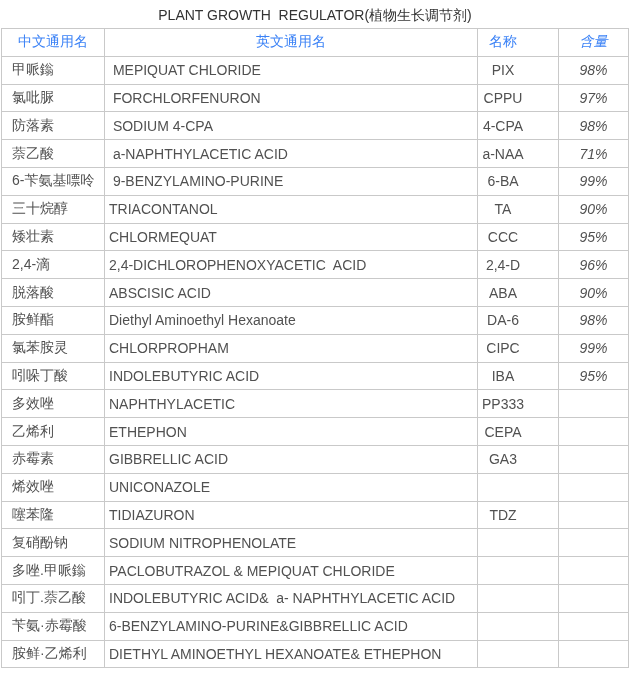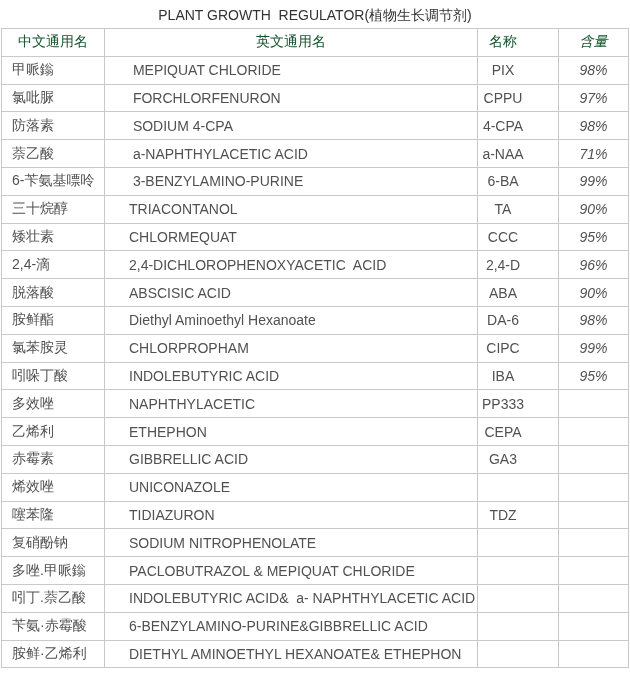--- a/index.html
+++ b/index.html
@@ -36,25 +36,25 @@
     border: 1px solid #c9c9c9;
     font-size: 14px;
     font-weight: normal;
     padding: 0;
     overflow: hidden;
     white-space: pre;
     vertical-align: middle;
   }
   .regulator-table th {
     text-align: center;
-    color: #14532d;
+    color: #3b82f6;
   }
   th.c-en { }
   td.c-cn { text-align: left; padding-left: 10px; }
-  td.c-en { text-align: left; padding-left: 24px; }
+  td.c-en { text-align: left; padding-left: 4px; }
   th.c-abbr, td.c-abbr { text-align: center; padding-right: 30px; }
   th.c-content, td.c-content { text-align: center; font-style: italic; }
 </style>
 </head>
 <body>
 
 <div class="page">
   <div class="page-title">PLANT GROWTH  REGULATOR(植物生长调节剂)</div>
 
   <table class="regulator-table">
@@ -96,21 +96,21 @@
 
   <tr>
     <td class="c-cn">萘乙酸</td>
     <td class="c-en"> a-NAPHTHYLACETIC ACID</td>
     <td class="c-abbr">a-NAA</td>
     <td class="c-content">71%</td>
   </tr>
 
   <tr>
     <td class="c-cn">6-苄氨基嘌呤</td>
-    <td class="c-en"> 3-BENZYLAMINO-PURINE</td>
+    <td class="c-en"> 9-BENZYLAMINO-PURINE</td>
     <td class="c-abbr">6-BA</td>
     <td class="c-content">99%</td>
   </tr>
 
   <tr>
     <td class="c-cn">三十烷醇</td>
     <td class="c-en">TRIACONTANOL</td>
     <td class="c-abbr">TA</td>
     <td class="c-content">90%</td>
   </tr>

